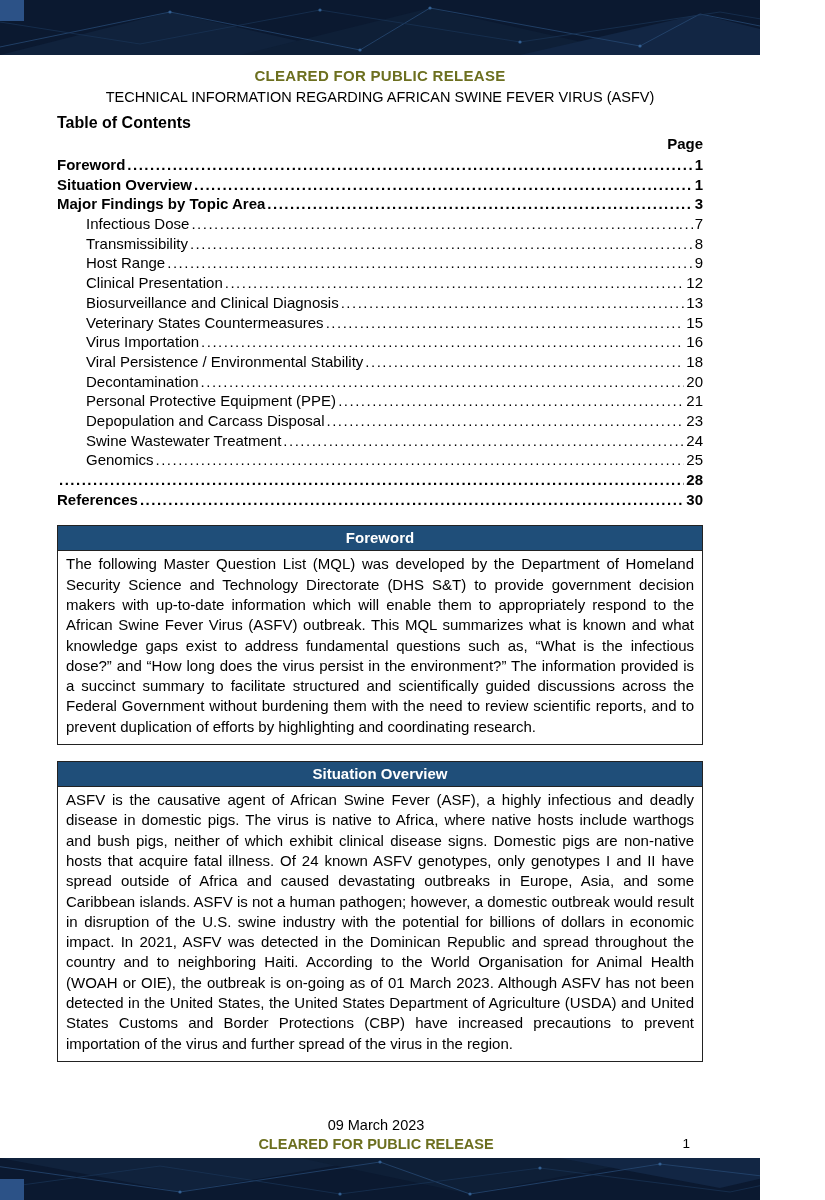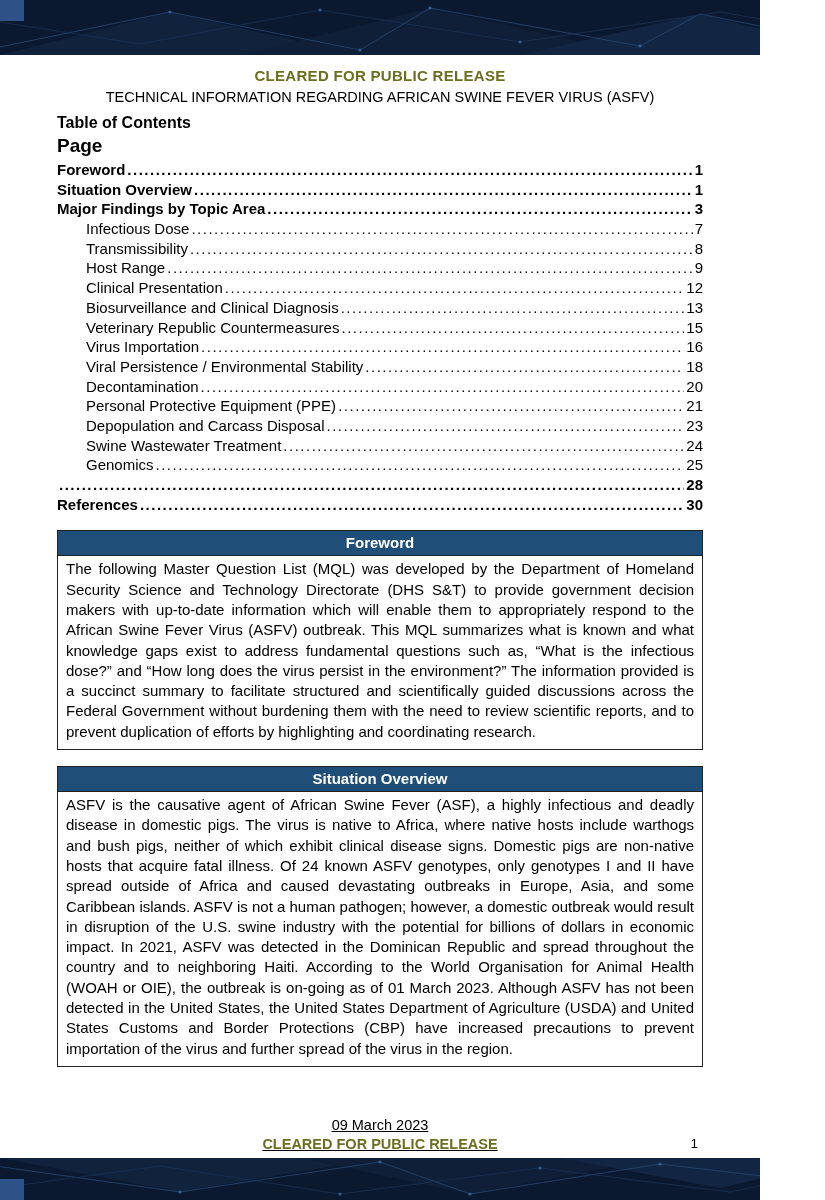--- a/index.html
+++ b/index.html
@@ -28,21 +28,21 @@
     color: #ffffff;
     font-weight: bold;
     text-align: center;
     font-size: 15px;
     padding: 3px 0 4px;
     border: 1px solid #1a1a1a;
   }
   .main-banner { margin-top: 18px; }
 
   .toc-heading { margin-top: 9px; text-align: left; font-weight: bold; font-size: 16px; }
-  .toc-page-label { margin-top: 3px; text-align: left; font-weight: bold; font-size: 19px; }
+  .toc-page-label { margin-top: 3px; text-align: right; font-weight: bold; font-size: 15px; }
 
   .toc { margin-top: 3px; }
   .toc-row { display: flex; align-items: baseline; font-size: 15px; line-height: 19.7px; height: 19.7px; }
   .toc-row.top { font-weight: bold; }
   .toc-row.sub { padding-left: 29px; }
   .toc-label { white-space: nowrap; }
   .leader { flex: 1 1 auto; overflow: hidden; white-space: nowrap; margin: 0 2px; min-width: 12px; }
   .leader::after {
     content: "......................................................................................................................................................................................................";
     letter-spacing: 1.5px;
@@ -53,21 +53,21 @@
   .section-banner { border: 1px solid #222; }
   .section-body {
     border: 1px solid #222;
     border-top: none;
     padding: 3px 8px 7px;
     font-size: 15px;
     line-height: 20.3px;
     text-align: justify;
   }
 
-  .footer { position: absolute; left: 57px; right: 57px; bottom: 48px; text-align: center; text-decoration: underline; }
+  .footer { position: absolute; left: 57px; right: 65px; bottom: 48px; text-align: center; }
   .footer-date { font-size: 14.5px; margin-bottom: 3px; }
   .footer-cleared { font-size: 14.5px; }
   .footer-page { position: absolute; right: 5px; bottom: 1px; font-size: 13.5px; font-weight: normal; color: #000; }
 </style>
 </head>
 <body>
 
 <div class="page">
 
   <div class="band top">
@@ -133,21 +133,21 @@
           <span class="toc-label">Clinical Presentation</span>
           <span class="leader"></span>
           <span class="toc-page">12</span>
         </div>
         <div class="toc-row sub">
           <span class="toc-label">Biosurveillance and Clinical Diagnosis</span>
           <span class="leader"></span>
           <span class="toc-page">13</span>
         </div>
         <div class="toc-row sub">
-          <span class="toc-label">Veterinary Republic Countermeasures</span>
+          <span class="toc-label">Veterinary States Countermeasures</span>
           <span class="leader"></span>
           <span class="toc-page">15</span>
         </div>
         <div class="toc-row sub">
           <span class="toc-label">Virus Importation</span>
           <span class="leader"></span>
           <span class="toc-page">16</span>
         </div>
         <div class="toc-row sub">
           <span class="toc-label">Viral Persistence / Environmental Stability</span>

